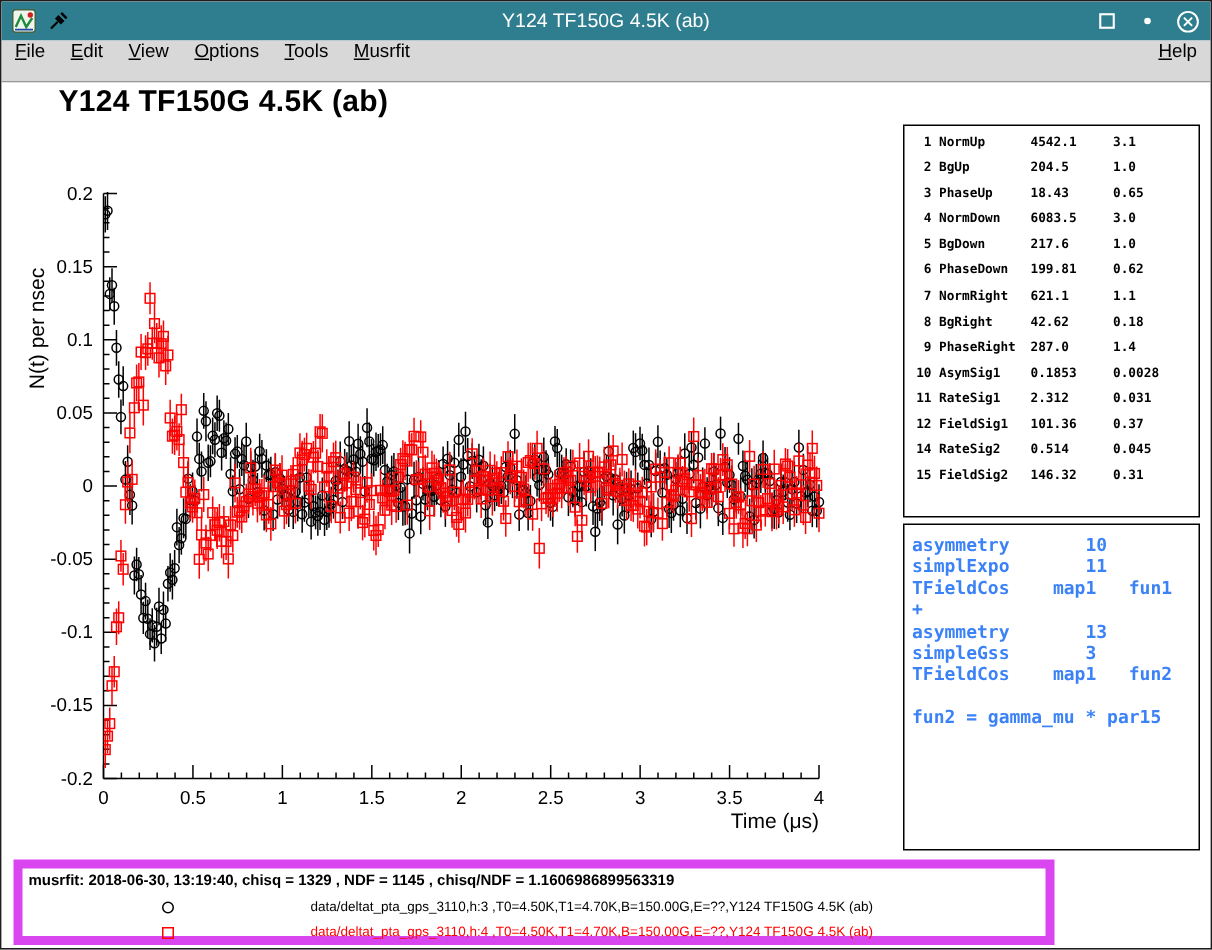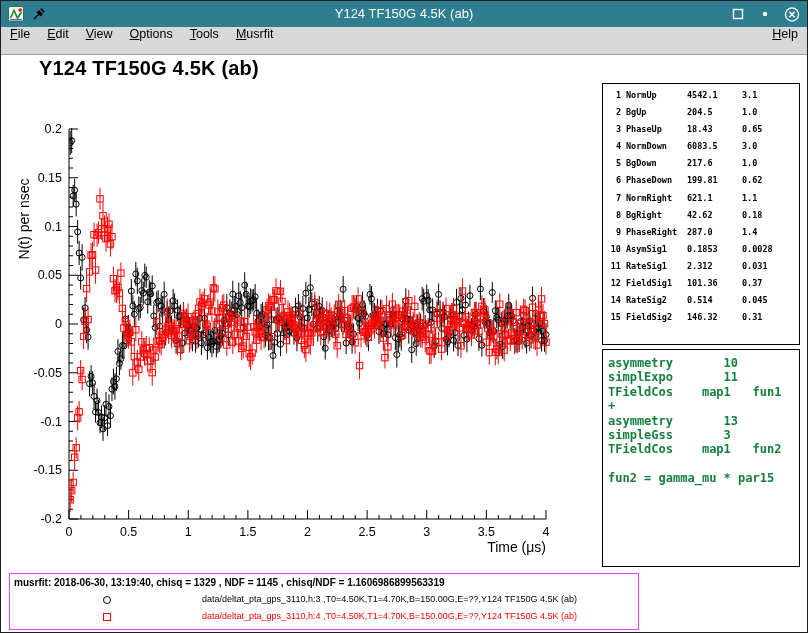--- a/index.html
+++ b/index.html
@@ -42,27 +42,27 @@
     position:absolute; left:601px; top:28px; width:198px; height:262px;
     border:1px solid #000; background:#fff; padding:3px 2px 0 6px;
     font-family:"DejaVu Sans Mono", monospace; font-weight:bold; font-size:8.5px; color:#000;
   }
   .param-row { display:grid; grid-template-columns:12px 56px 50px auto; column-gap:5px; line-height:17.1px; white-space:pre; }
   .pc-no { text-align:right; }
   
   .theory-box {
     position:absolute; left:601px; top:294px; width:198px; height:218px;
     border:1px solid #000; background:#fff; padding:6px 0 0 5px;
-    font-family:"DejaVu Sans Mono", monospace; font-weight:bold; font-size:12px; color:#15803d;
+    font-family:"DejaVu Sans Mono", monospace; font-weight:bold; font-size:12px; color:#3b82f6;
   }
   .theory-line { white-space:pre; line-height:14.4px; }
   
   .info-box {
-    position:absolute; left:8px; top:518px; width:630px; height:57px;
-    border:1px solid #d946ef; background:#fff;
+    position:absolute; left:8px; top:518px; width:694px; height:57px;
+    border:6px solid #d946ef; background:#fff;
   }
   .stats {
     position:absolute; left:4px; top:3px;
     font-size:10px; font-weight:bold; color:#000; white-space:nowrap;
   }
   .legend-row { position:absolute; left:0; width:100%; height:16px; }
   .legend-marker { position:absolute; left:90px; top:1px; }
   .legend-label {
     position:absolute; left:192px; top:2px;
     font-size:9px; font-weight:normal; white-space:nowrap;

